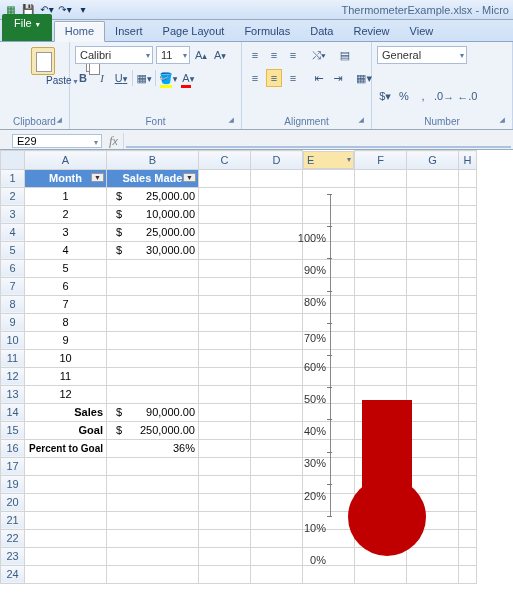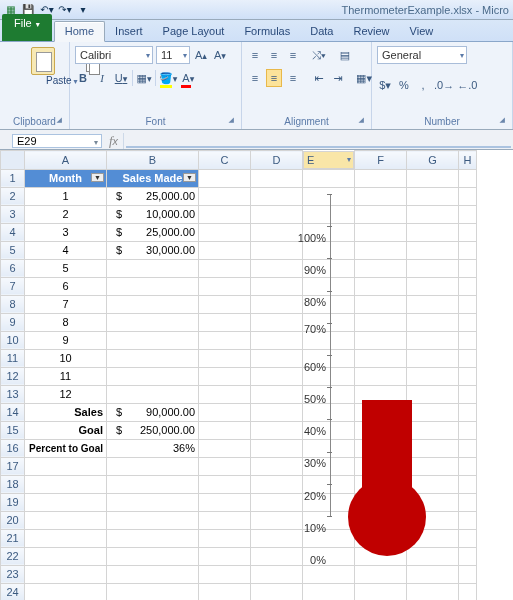--- a/index.html
+++ b/index.html
@@ -162,21 +162,21 @@
         <span class="btn">⇤</span>
         <span class="btn">⇥</span>
         <span style="width:4px"></span>
         <span class="btn">▦▾</span>
       </div>
     </div>
     <div class="group-title">Alignment</div>
   </div>
 
   <div class="group" style="flex:1">
-    <div class="group-body" style="flex-direction:column; gap:10px;">
+    <div class="group-body" style="flex-direction:column; gap:21px;">
       <div class="rowline">
         <div class="sel" style="width:90px">General</div>
       </div>
       <div class="rowline">
         <span class="btn">$▾</span>
         <span class="btn">%</span>
         <span class="btn">,</span>
         <span class="btn">.0→</span>
         <span class="btn">←.0</span>
       </div>
@@ -399,31 +399,20 @@
           <td></td>
           <td></td>
           <td></td>
           <td></td>
           <td></td>
           <td></td>
           <td></td>
           <td></td>
         </tr>
   <tr>
-          <th class="row">18</th>
-          <td></td>
-          <td></td>
-          <td></td>
-          <td></td>
-          <td></td>
-          <td></td>
-          <td></td>
-          <td></td>
-        </tr>
-  <tr>
           <th class="row">19</th>
           <td></td>
           <td></td>
           <td></td>
           <td></td>
           <td></td>
           <td></td>
           <td></td>
           <td></td>
         </tr>
@@ -496,21 +485,21 @@
         <div class="tick" style="top: 257.6px;">20%</div>
         <div class="tl" style="top: 257.6px;"></div>
         <div class="tick" style="top: 225.4px;">30%</div>
         <div class="tl" style="top: 225.4px;"></div>
         <div class="tick" style="top: 193.2px;">40%</div>
         <div class="tl" style="top: 193.2px;"></div>
         <div class="tick" style="top: 161px;">50%</div>
         <div class="tl" style="top: 161px;"></div>
         <div class="tick" style="top: 128.8px;">60%</div>
         <div class="tl" style="top: 128.8px;"></div>
-        <div class="tick" style="top: 91px;">70%</div>
+        <div class="tick" style="top: 100px;">70%</div>
         <div class="tl" style="top: 96.6px;"></div>
         <div class="tick" style="top: 64.4px;">80%</div>
         <div class="tl" style="top: 64.4px;"></div>
         <div class="tick" style="top: 32.2px;">90%</div>
         <div class="tl" style="top: 32.2px;"></div>
         <div class="tick" style="top: 0px;">100%</div>
         <div class="tl" style="top: 0px;"></div>
       </div>
     <div class="barcol" id="bar" style="height: 115.92px; background: rgb(192, 0, 0);"></div>
     <div class="bulb" id="bulb" style="bottom: 18px; background: rgb(192, 0, 0);"></div>

